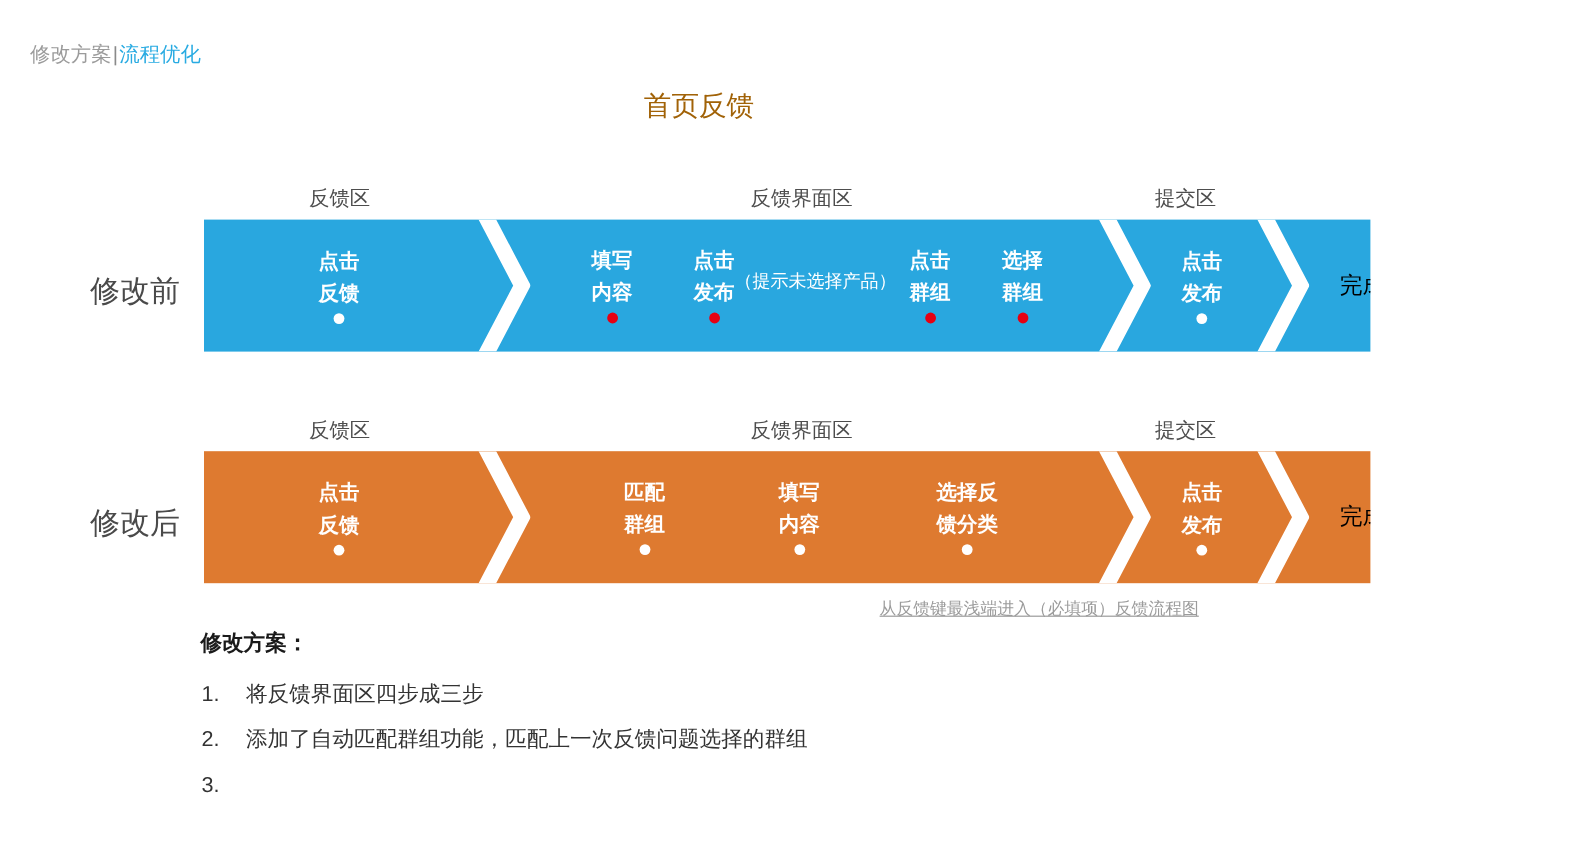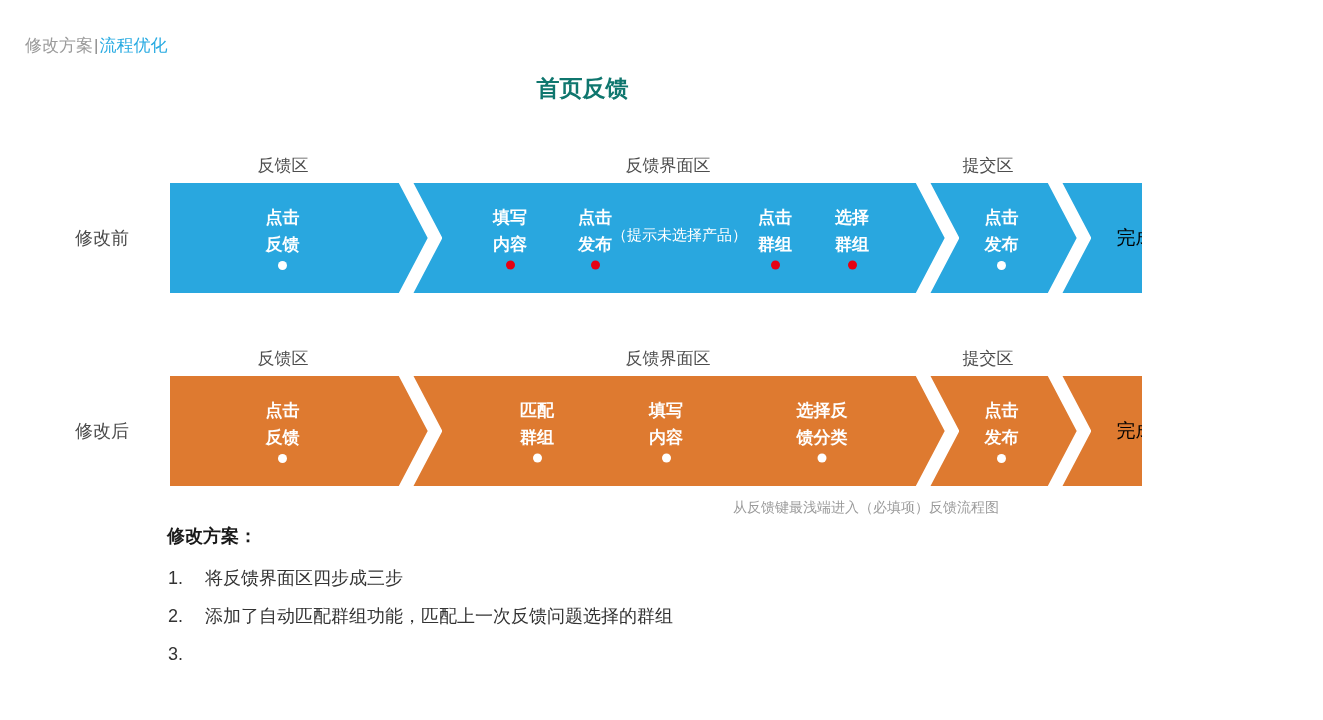--- a/index.html
+++ b/index.html
@@ -4,24 +4,24 @@
 <style>
   * { margin:0; padding:0; box-sizing:border-box; }
   html,body { width:1323px; height:720px; background:#fff; font-family:"Liberation Sans", sans-serif; }
   .page { position:relative; width:1142px; height:720px; overflow:hidden; background:#fff;margin-top:13px; }
 
   .header { position:absolute; left:25px; top:21px; font-size:17px; white-space:nowrap; }
   .header .gray { color:#9b9b9b; }
   .header .pipe { color:#8a8a8a; margin:0 1px; }
   .header .cyan { color:var(--cyan,#29abe2); cursor:pointer; }
 
-  .title { position:absolute; left:0; right:0; top:60px; text-align:center; font-size:23px; font-weight:bold; color:#0f766e;padding-left:23px; }
+  .title { position:absolute; left:0; right:0; top:60px; text-align:center; font-size:23px; font-weight:normal; color:#a16207;padding-left:23px; }
 
   .area-label { position:absolute; transform:translateX(-50%); font-size:17px; color:#4d4d4d; white-space:nowrap; }
-  .row-label { position:absolute; left:75px; font-size:18px; color:#4a4a4a; white-space:nowrap; }
+  .row-label { position:absolute; left:75px; font-size:25px; color:#4a4a4a; white-space:nowrap; }
 
   .bar { position:absolute; left:170px; width:1010px; height:110px; display:flex; overflow:hidden; }
   .bar.blue { background:var(--blue,#29a7df); }
   .bar.orange { background:var(--orange,#de7a30); }
 
   .seg { position:relative; height:100%; flex:0 0 auto; }
   .seg.center { display:flex; align-items:center; justify-content:center; }
   .chevron { flex:0 0 47px; width:47px; height:110px; display:block; }
 
   .step { display:flex; flex-direction:column; align-items:center; gap:6px;
@@ -29,21 +29,21 @@
           text-align:center; white-space:nowrap; }
   .step.abs { position:absolute; top:50%; transform:translate(-50%,-50%);text-align:right; }
   .dot { width:9px; height:9px; border-radius:50%; }
   .dot[data-dot="white"] { background:#ffffff; }
   .dot[data-dot="red"] { background:var(--red_dot,#e60012); }
 
   .done { color:#000000; font-weight:normal; font-size:19px; white-space:nowrap; }
   .note { position:absolute; top:47%; transform:translateY(-50%); color:#fff;
           font-size:15px; font-weight:normal; white-space:nowrap; }
 
-  .caption { position:absolute; right:143px; top:486px; font-size:14px; color:#9b9b9b; white-space:nowrap; }
+  .caption { position:absolute; right:143px; top:486px; font-size:14px; color:#9b9b9b; white-space:nowrap;text-decoration:underline; }
 
   .notes-heading { position:absolute; left:167px; top:511px; font-size:18px; font-weight:bold; color:#1a1a1a; }
   .note-item { position:absolute; left:168px; font-size:18px; color:#333; display:flex; line-height:22px; white-space:nowrap; }
   .note-num { width:37px; flex:0 0 37px; }
   .link { color:var(--cyan,#29abe2); cursor:pointer; }
 </style>
 </head>
 <body>
 
 <div class="page">
@@ -133,21 +133,21 @@
       <div class="step abs" style="left:95px">
         <span>匹配</span>
         <span>群组</span>
         <span class="dot" data-dot="white"></span>
       </div>
       <div class="step abs" style="left:224px">
         <span>填写</span>
         <span>内容</span>
         <span class="dot" data-dot="white"></span>
       </div>
-      <div class="step abs" style="left:380px">
+      <div class="step abs" style="left:364px">
         <span>选择反</span>
         <span>馈分类</span>
         <span class="dot" data-dot="white"></span>
       </div>
     </div>
     <svg class="chevron" viewBox="0 0 47 110" preserveAspectRatio="none">
       <polyline points="8,-6 40,55 8,116" fill="none" stroke="#ffffff" stroke-width="13"></polyline>
     </svg>
     <div class="seg center" style="width:85px">
       <div class="step">

